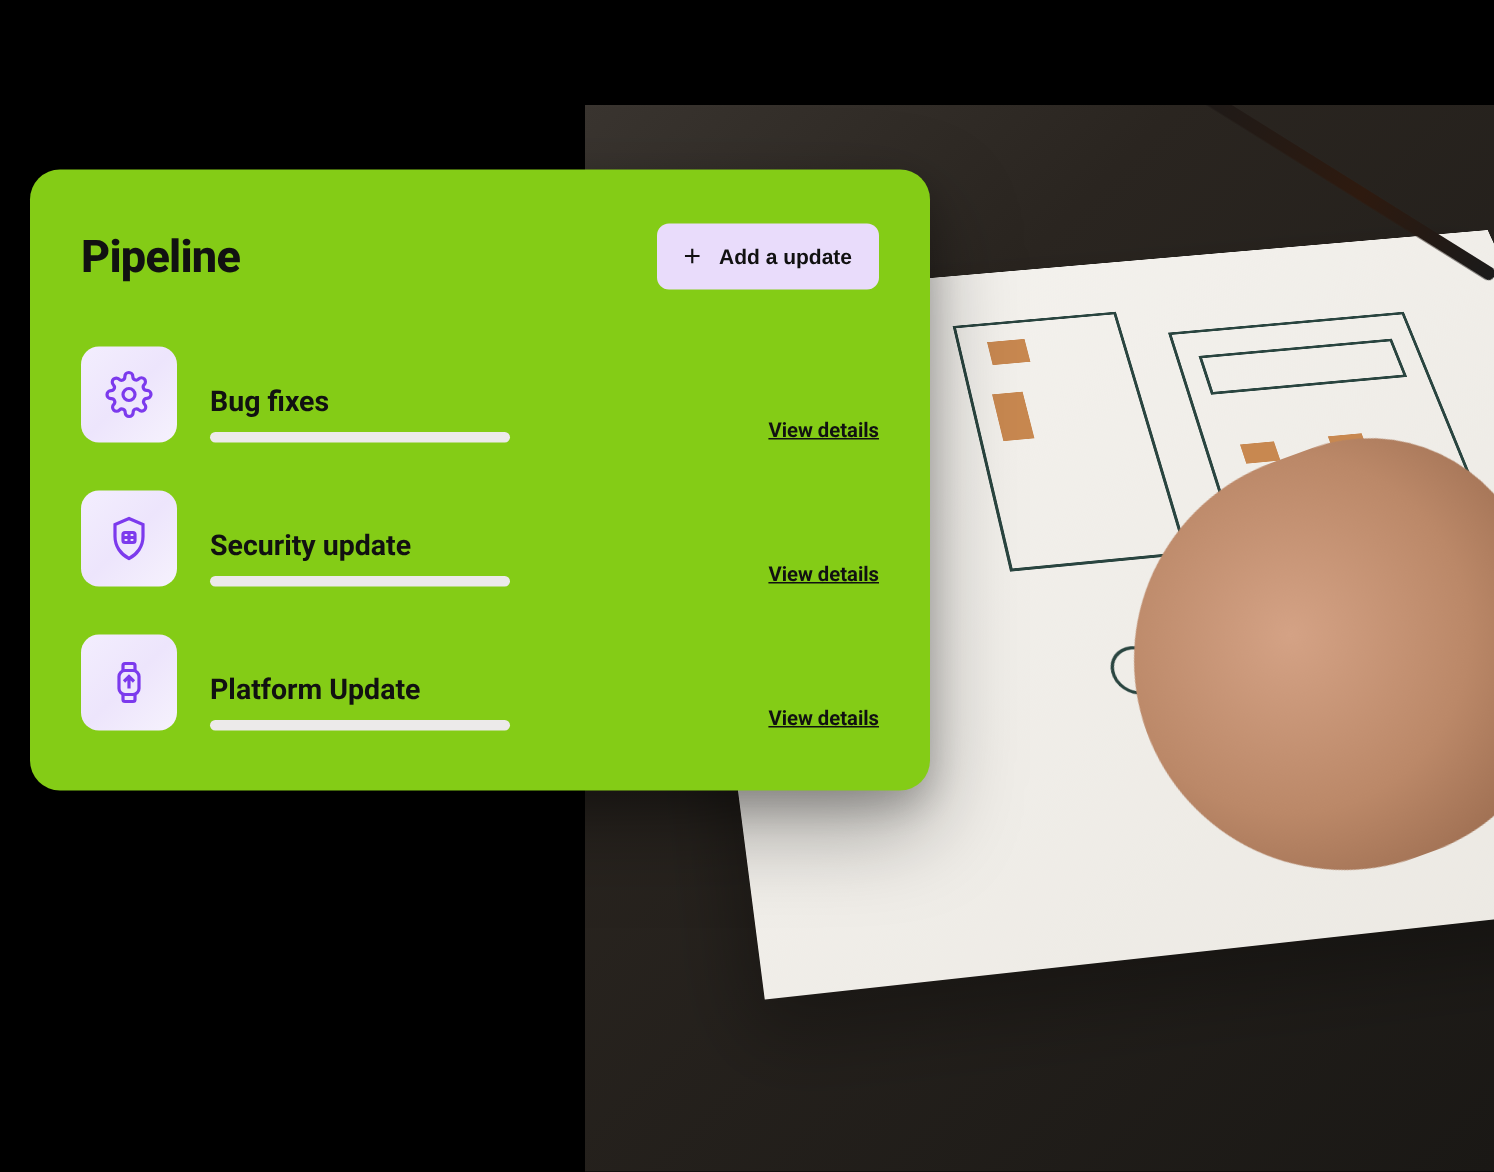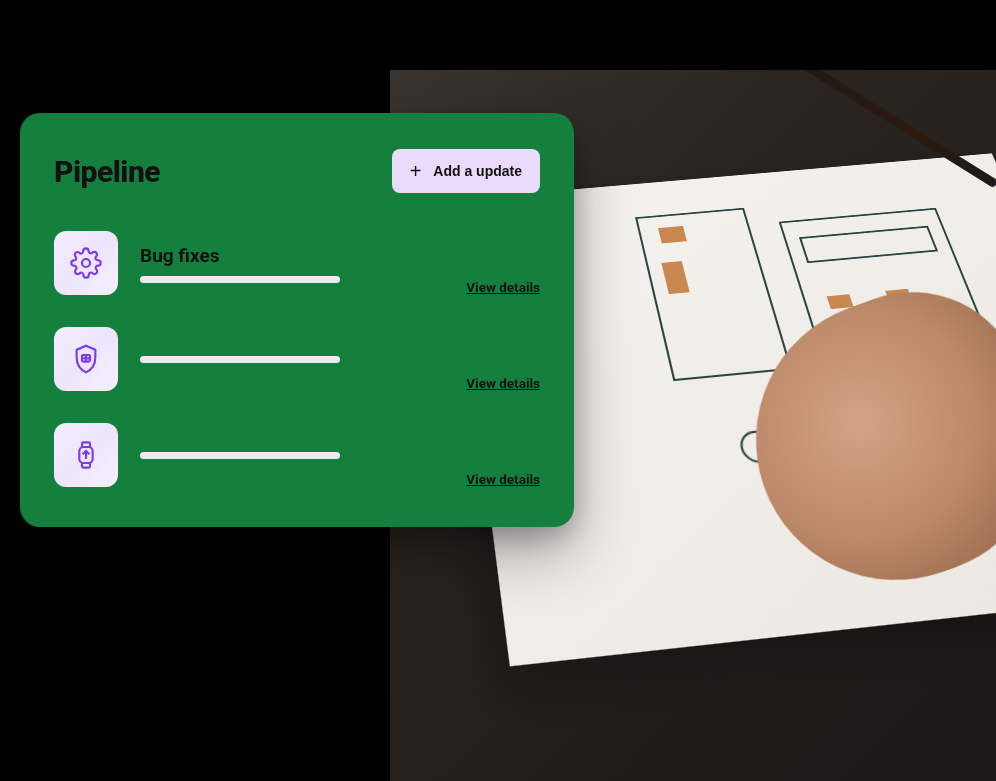--- a/index.html
+++ b/index.html
@@ -62,22 +62,22 @@
       height: 9px;
       background: linear-gradient(90deg, #1a1a1a 0%, #2e1a0f 60%, #1a1a1a 100%);
       border-radius: 4px;
       transform: rotate(32deg);
       transform-origin: right center;
     }
     .card {
       position: absolute;
       top: 113px;
       left: 20px;
-      width: 554px;
-      background: #15803d;
+      width: 600px;
+      background: #84cc16;
       border-radius: 20px;
       padding: 36px 34px 40px 34px;
       box-shadow: 0 25px 60px rgba(0,0,0,0.35), 0 10px 25px rgba(0,0,0,0.2);
     }
     .card-header {
       display: flex;
       justify-content: space-between;
       align-items: center;
       margin-bottom: 38px;
     }
@@ -103,21 +103,21 @@
       color: #111;
       line-height: 1;
     }
     .add-button .label {
       font-size: 14px;
       font-weight: 700;
       color: #111;
     }
     .item-row {
       display: flex;
-      align-items: center;
+      align-items: flex-end;
       gap: 22px;
       margin-bottom: 32px;
     }
     .item-row:last-child {
       margin-bottom: 0;
     }
     .item-icon {
       width: 64px;
       height: 64px;
       border-radius: 12px;
@@ -204,32 +204,34 @@
   <div class="item-row">
     <div class="item-icon">
       <svg viewBox="0 0 24 24">
         <path d="M12 2 L19 5 V11 C19 16 16 20 12 22 C8 20 5 16 5 11 V5 Z"></path>
         <rect x="9" y="9" width="6" height="5" rx="1"></rect>
         <line x1="12" y1="9" x2="12" y2="14"></line>
         <line x1="9" y1="11.5" x2="15" y2="11.5"></line>
       </svg>
     </div>
     <div class="item-body">
+      <div class="item-title">Security update</div>
       <div class="item-bar"></div>
     </div>
     <a class="view-link">View details</a>
   </div>
 
   <div class="item-row">
     <div class="item-icon">
       <svg viewBox="0 0 24 24">
         <rect x="7" y="6" width="10" height="12" rx="3"></rect>
         <path d="M9 6 L9 3.5 a1 1 0 0 1 1 -1 h4 a1 1 0 0 1 1 1 V6"></path>
         <path d="M9 18 L9 20.5 a1 1 0 0 0 1 1 h4 a1 1 0 0 0 1 -1 V18"></path>
         <path d="M12 15 V9 M9.5 11.5 L12 9 L14.5 11.5"></path>
       </svg>
     </div>
     <div class="item-body">
+      <div class="item-title">Platform Update</div>
       <div class="item-bar"></div>
     </div>
     <a class="view-link">View details</a>
   </div>
 </div>
 
 </body></html>

